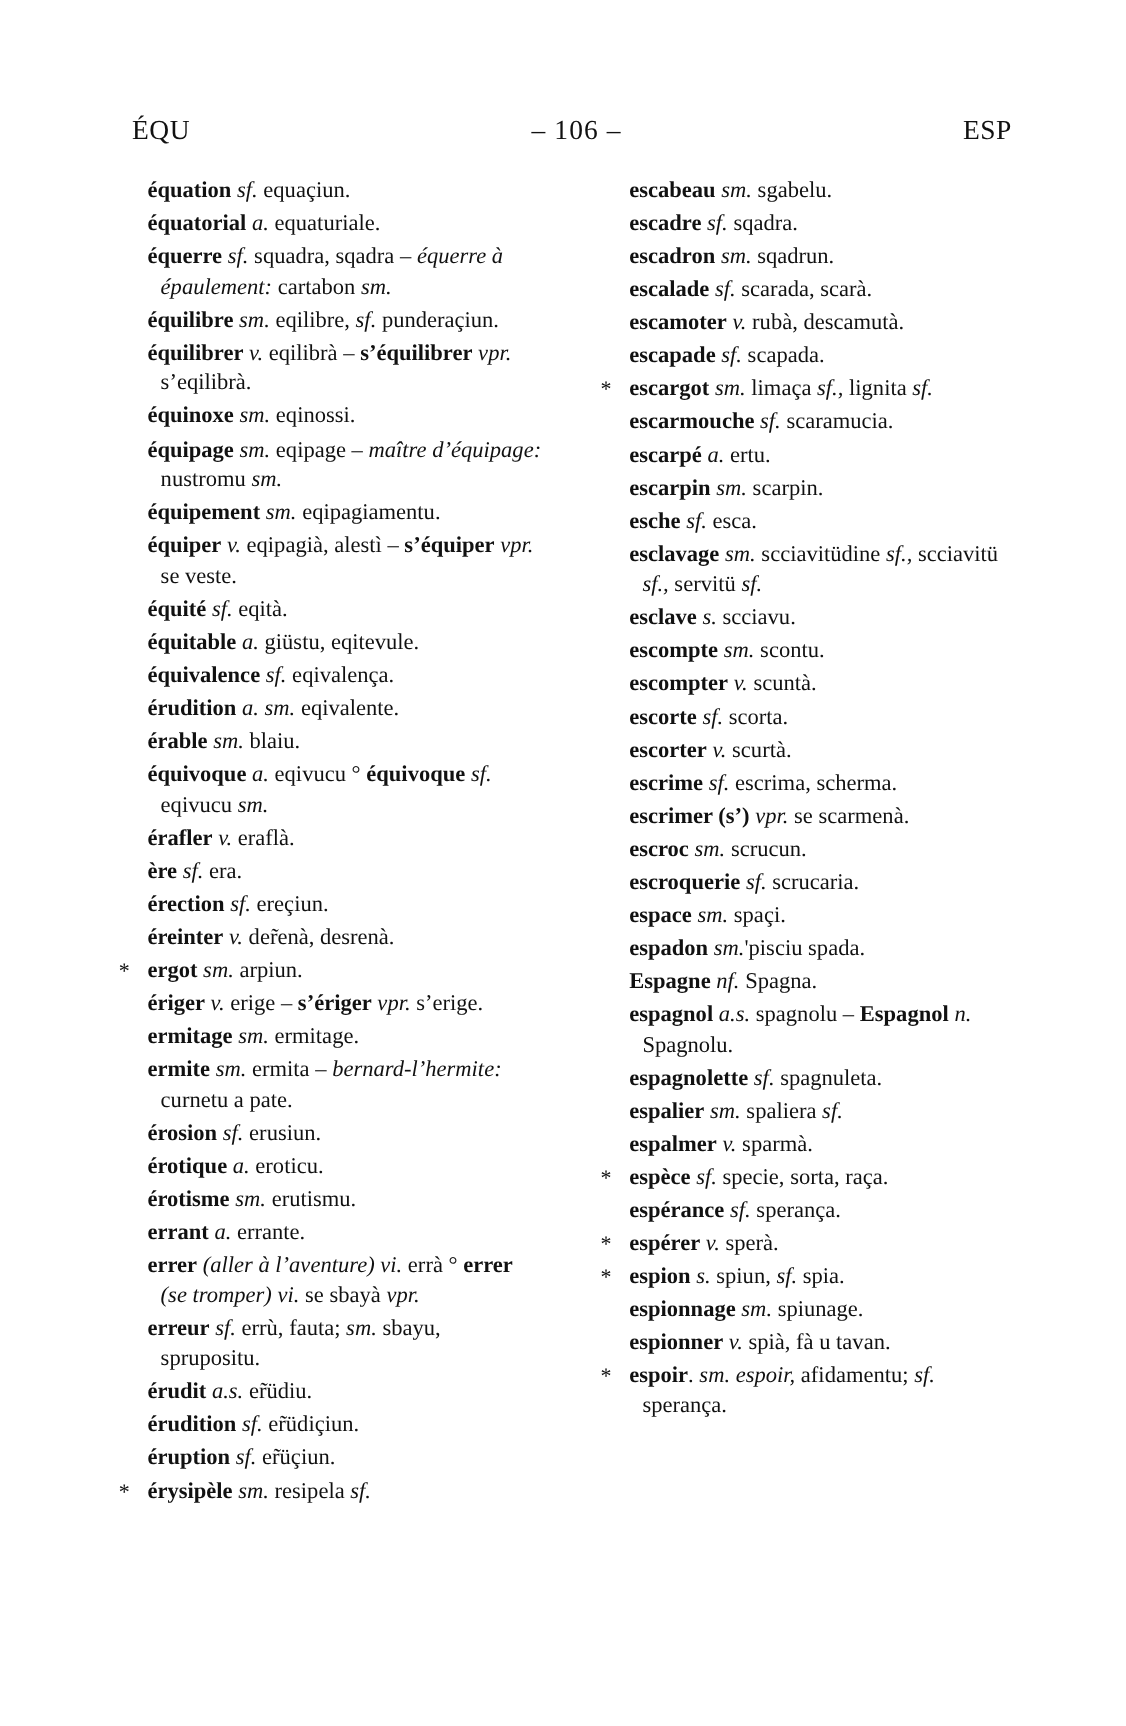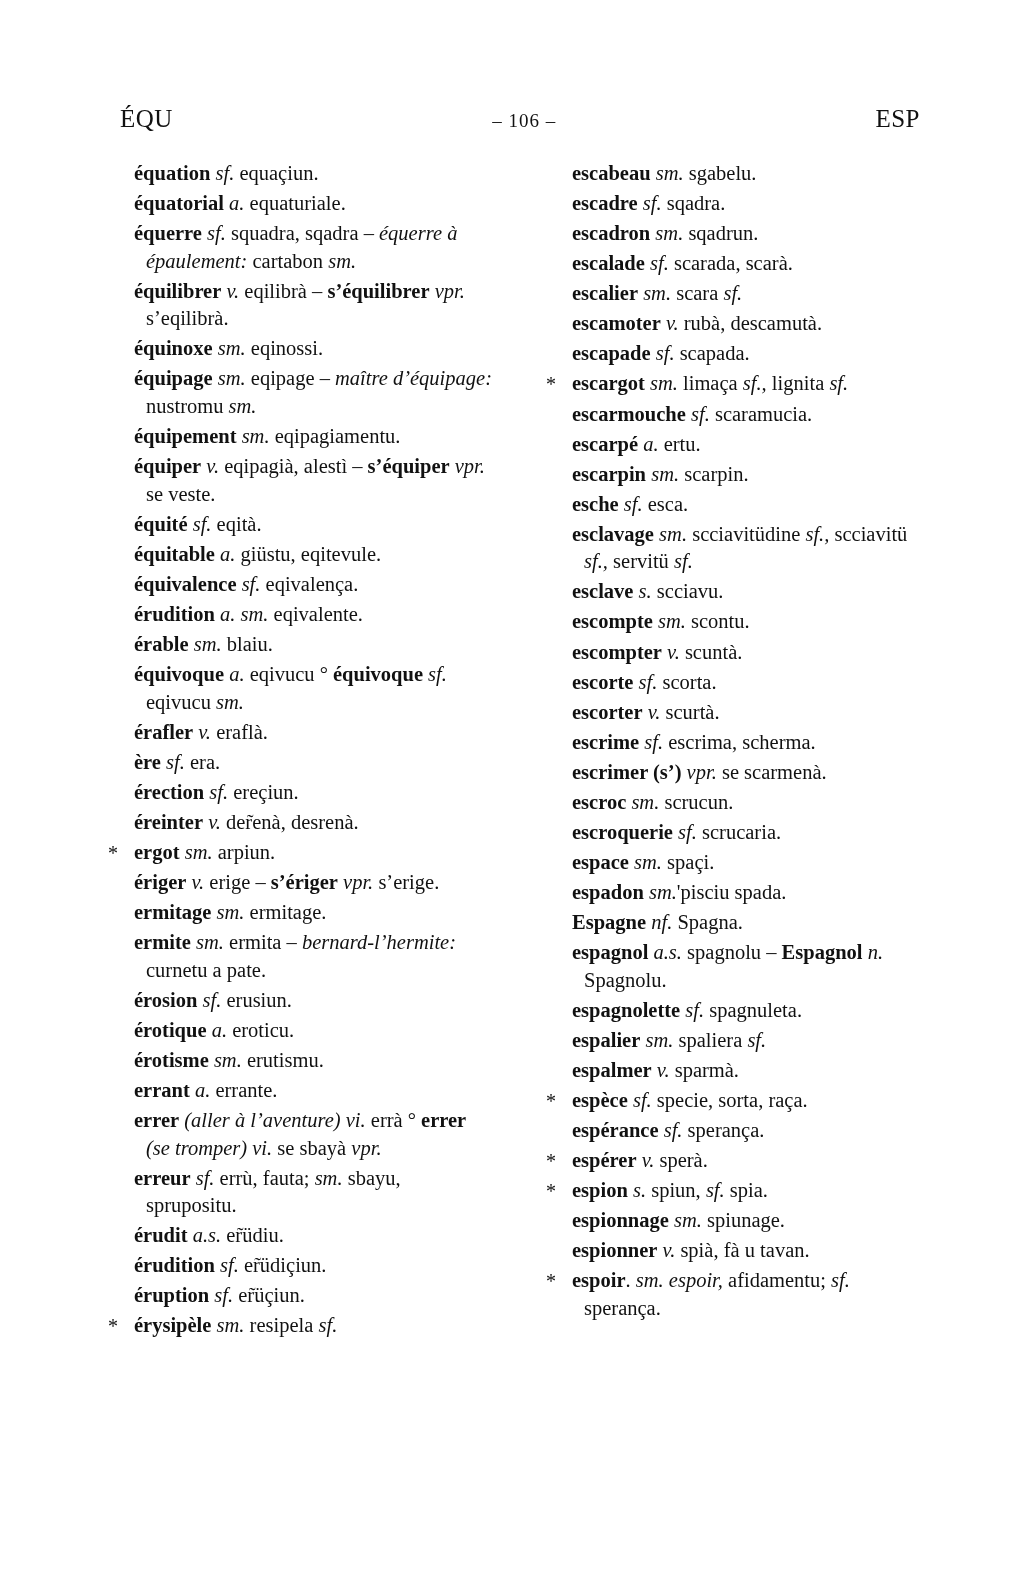--- a/index.html
+++ b/index.html
@@ -26,21 +26,21 @@
     left: 120px;
     top: 105px;
     width: 800px;
     display: flex;
     justify-content: space-between;
     align-items: baseline;
     font-size: 25px;
     letter-spacing: 0.5px;
   }
   .header .folio {
-    font-size: 19px;
+    font-size: 25px;
     letter-spacing: 1px;
   }
   .columns {
     position: absolute;
     left: 120px;
     top: 160px;
     width: 810px;
     display: flex;
     gap: 66px;
   }
@@ -76,20 +76,21 @@
     <div>ÉQU</div>
     <div class="folio">– 106 –</div>
     <div>ESP</div>
   </div>
 
   <div class="columns">
     <div class="col" id="col-left">
         <div class="entry"><span><span class="hw">équation</span> <span class="it">sf.</span> equaçiun.</span></div>
         <div class="entry"><span><span class="hw">équatorial</span> <span class="it">a.</span> equaturiale.</span></div>
         <div class="entry"><span><span class="hw">équerre</span> <span class="it">sf.</span> squadra, sqadra – <span class="it">équerre à épaulement:</span> cartabon <span class="it">sm.</span></span></div>
+        <div class="entry"><span><span class="hw">équilibre</span> <span class="it">sm.</span> eqilibre, <span class="it">sf.</span> punderaçiun.</span></div>
         <div class="entry"><span><span class="hw">équilibrer</span> <span class="it">v.</span> eqilibrà – <span class="hw">s’équilibrer</span> <span class="it">vpr.</span> s’eqilibrà.</span></div>
         <div class="entry"><span><span class="hw">équinoxe</span> <span class="it">sm.</span> eqinossi.</span></div>
         <div class="entry"><span><span class="hw">équipage</span> <span class="it">sm.</span> eqipage – <span class="it">maître d’équipage:</span> nustromu <span class="it">sm.</span></span></div>
         <div class="entry"><span><span class="hw">équipement</span> <span class="it">sm.</span> eqipagiamentu.</span></div>
         <div class="entry"><span><span class="hw">équiper</span> <span class="it">v.</span> eqipagià, alestì – <span class="hw">s’équiper</span> <span class="it">vpr.</span> se veste.</span></div>
         <div class="entry"><span><span class="hw">équité</span> <span class="it">sf.</span> eqità.</span></div>
         <div class="entry"><span><span class="hw">équitable</span> <span class="it">a.</span> giüstu, eqitevule.</span></div>
         <div class="entry"><span><span class="hw">équivalence</span> <span class="it">sf.</span> eqivalença.</span></div>
         <div class="entry"><span><span class="hw">érudition</span> <span class="it">a. sm.</span> eqivalente.</span></div>
         <div class="entry"><span><span class="hw">érable</span> <span class="it">sm.</span> blaiu.</span></div>
@@ -111,21 +112,20 @@
         <div class="entry"><span><span class="hw">érudit</span> <span class="it">a.s.</span> er̃üdiu.</span></div>
         <div class="entry"><span><span class="hw">érudition</span> <span class="it">sf.</span> er̃üdiçiun.</span></div>
         <div class="entry"><span><span class="hw">éruption</span> <span class="it">sf.</span> er̃üçiun.</span></div>
         <div class="entry"><span class="star">*</span><span><span class="hw">érysipèle</span> <span class="it">sm.</span> resipela <span class="it">sf.</span></span></div>
       </div>
     <div class="col" id="col-right">
         <div class="entry"><span><span class="hw">escabeau</span> <span class="it">sm.</span> sgabelu.</span></div>
         <div class="entry"><span><span class="hw">escadre</span> <span class="it">sf.</span> sqadra.</span></div>
         <div class="entry"><span><span class="hw">escadron</span> <span class="it">sm.</span> sqadrun.</span></div>
         <div class="entry"><span><span class="hw">escalade</span> <span class="it">sf.</span> scarada, scarà.</span></div>
-        <div class="entry"><span><span class="hw">escalier</span> <span class="it">sm.</span> scara <span class="it">sf.</span></span></div>
         <div class="entry"><span><span class="hw">escamoter</span> <span class="it">v.</span> rubà, descamutà.</span></div>
         <div class="entry"><span><span class="hw">escapade</span> <span class="it">sf.</span> scapada.</span></div>
         <div class="entry"><span class="star">*</span><span><span class="hw">escargot</span> <span class="it">sm.</span> limaça <span class="it">sf.,</span> lignita <span class="it">sf.</span></span></div>
         <div class="entry"><span><span class="hw">escarmouche</span> <span class="it">sf.</span> scaramucia.</span></div>
         <div class="entry"><span><span class="hw">escarpé</span> <span class="it">a.</span> ertu.</span></div>
         <div class="entry"><span><span class="hw">escarpin</span> <span class="it">sm.</span> scarpin.</span></div>
         <div class="entry"><span><span class="hw">esche</span> <span class="it">sf.</span> esca.</span></div>
         <div class="entry"><span><span class="hw">esclavage</span> <span class="it">sm.</span> scciavitüdine <span class="it">sf.,</span> scciavitü <span class="it">sf.,</span> servitü <span class="it">sf.</span></span></div>
         <div class="entry"><span><span class="hw">esclave</span> <span class="it">s.</span> scciavu.</span></div>
         <div class="entry"><span><span class="hw">escompte</span> <span class="it">sm.</span> scontu.</span></div>

